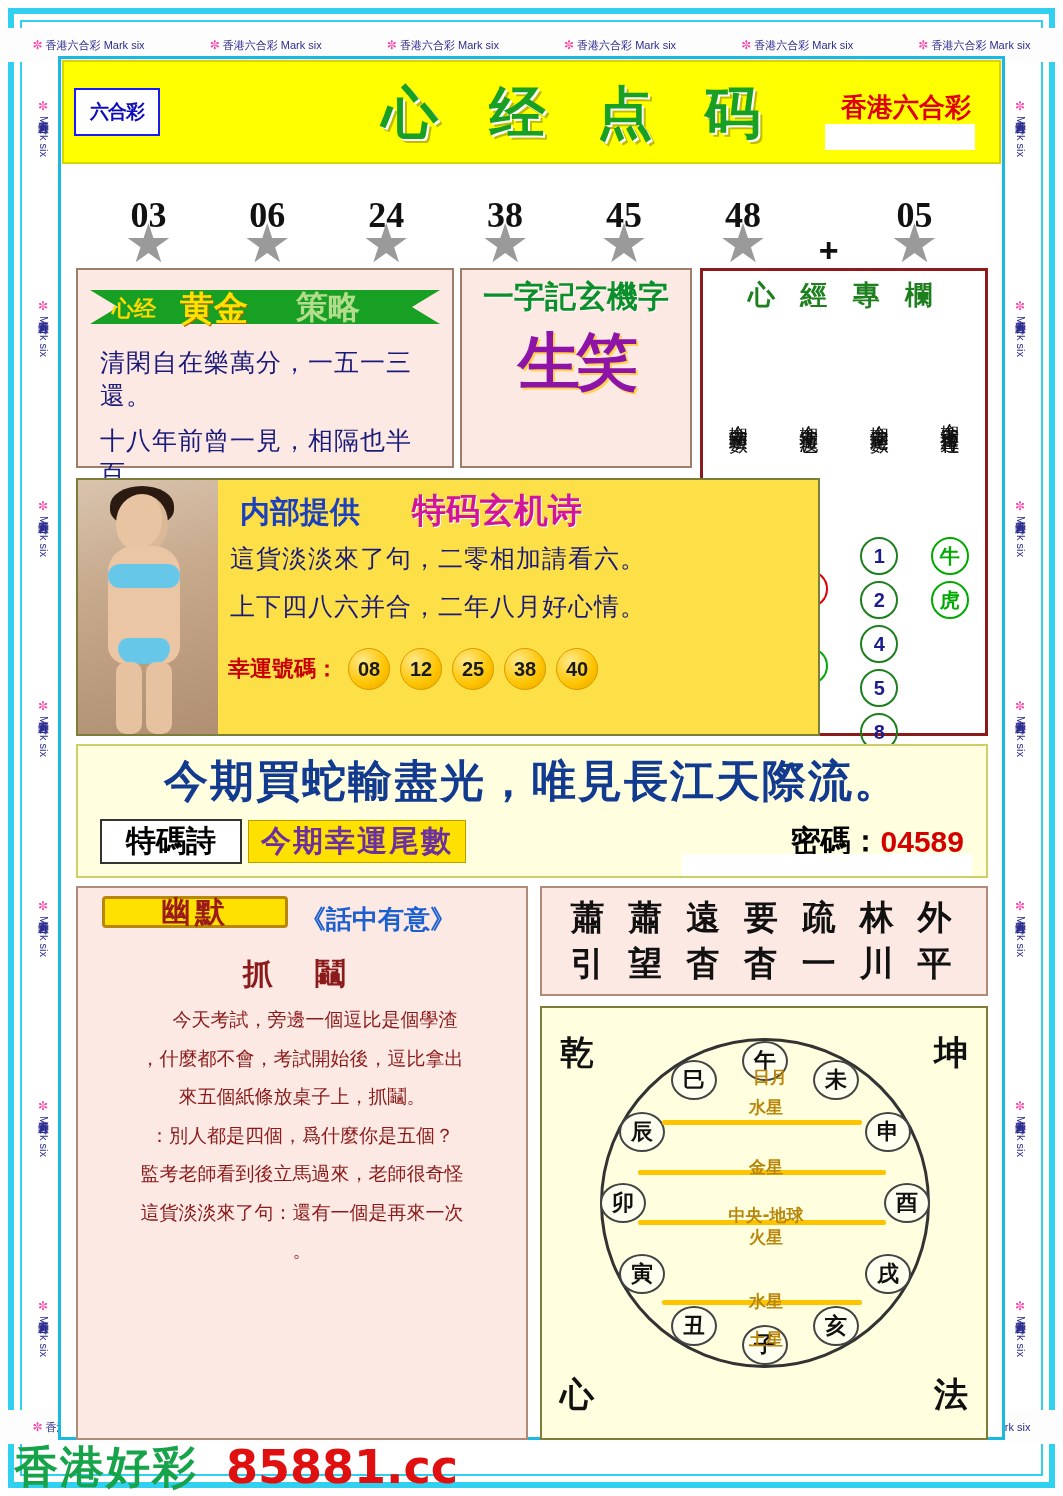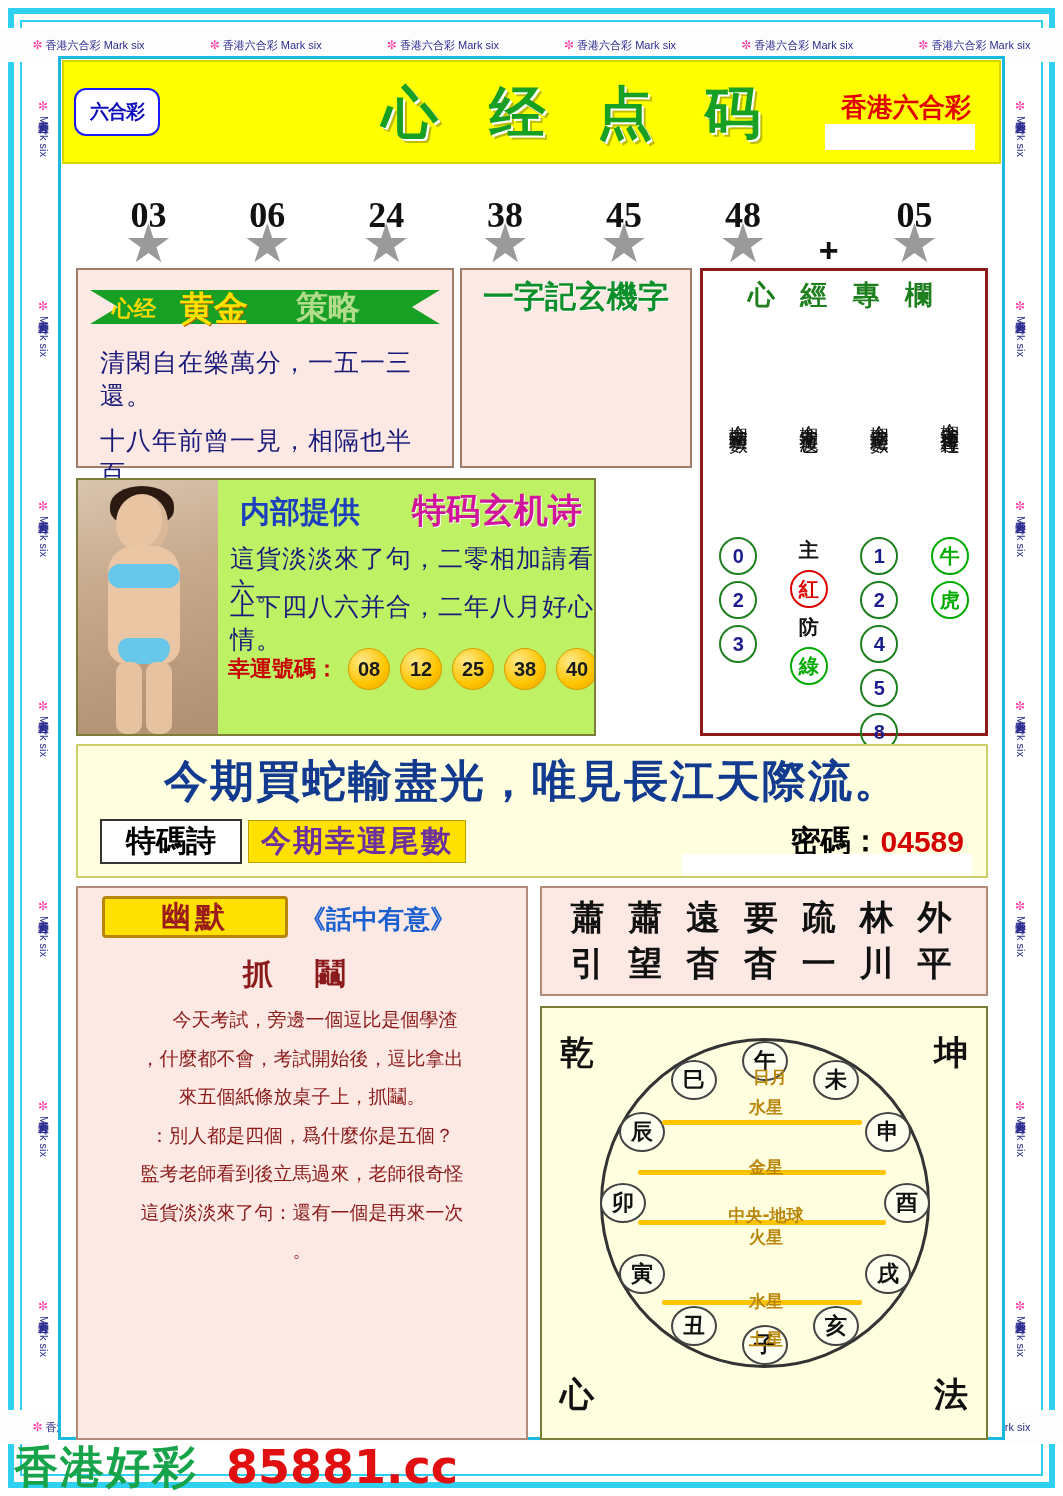--- a/index.html
+++ b/index.html
@@ -51,21 +51,21 @@
     background:#ffffff;
   }
   
   .header {
     position:absolute; left:62px; top:60px; width:939px; height:104px;
     background:#ffff00; border:2px solid #d6d600;
     display:flex; align-items:center;
   }
   .logo-box {
     width:86px; height:48px; margin-left:10px;
-    background:#ffffff; border:2px solid #1a1aff; border-radius:12px;
+    background:#ffffff; border:2px solid #1a1aff; border-radius:0;
     display:flex; align-items:center; justify-content:center;
     font-size:19px; font-weight:bold; color:#0b0bbb; letter-spacing:-1px;
   }
   .issue-wrap {
     position:absolute; left:165px; top:30px; width:120px; text-align:center;
   }
   .hk-emblem {
     width:44px; height:44px; margin:0 auto;
     border-radius:50%; background:#e8262c;
     border:3px solid #ffffff;
@@ -179,22 +179,22 @@
   .circ {
     width:38px; height:38px; border-radius:50%; border:2px solid #1d7f1d;
     margin:6px auto 0; display:flex; align-items:center; justify-content:center;
     font-size:20px; font-weight:bold; color:#1d1d8f;
   }
   .circ.red { border-color:#d00; color:#d00; }
   .circ.green { border-color:#0a0; color:#0a0; }
   .plain { font-size:20px; color:#111; margin-top:6px; font-weight:bold; }
   
   .tema-panel {
-    position:absolute; left:76px; top:478px; width:520px; height:258px;
-    background:#bef264; border:2px solid #7d7d3a;
+    position:absolute; left:76px; top:478px; width:744px; height:258px;
+    background:#fde047; border:2px solid #7d7d3a;
     overflow:hidden;
     padding-left:16px;
   }
   .lady {
     position:absolute; left:0; top:0; width:140px; height:254px;
     background:linear-gradient(165deg,#d9c4ae 0%,#c7a98c 40%,#b08f72 100%);
   }
   .lady .head {
     position:absolute; left:38px; top:14px; width:52px; height:58px;
     border-radius:50% 50% 46% 46%; background:#e8c4a2;
@@ -282,21 +282,21 @@
   .pass-white {
     position:absolute; right:14px; top:108px; width:290px; height:22px; background:#fff;
   }
   
   .humor-panel {
     position:absolute; left:76px; top:886px; width:452px; height:554px;
     background:#fce9e3; border:2px solid #b08b7a;
   }
   .humor-head { position:relative; height:62px; }
   .humor-badge {
-    position:absolute; left:24px; top:8px; width:186px; height:42px;
+    position:absolute; left:24px; top:8px; width:186px; height:32px;
     background:#ffe100; border:3px solid #b8860b; border-radius:4px;
     display:flex; align-items:center; justify-content:center;
     font-size:30px; font-weight:bold; color:#9b1b1b;
     font-family:"DejaVu Sans", sans-serif; letter-spacing:4px;
   }
   .humor-sub {
     position:absolute; left:222px; top:14px;
     font-size:26px; font-weight:bold; color:#1b5fd0;
     font-family:"DejaVu Sans", sans-serif;
   }
@@ -540,20 +540,21 @@
       <div class="txt1">心经</div>
       <div class="txt2">黄金</div>
       <div class="txt3">策略</div>
     </div>
     <div class="gold-line">清閑自在樂萬分，一五一三還。</div>
     <div class="gold-line">十八年前曾一見，相隔也半百。</div>
   </div>
 
   <div class="word-panel">
     <div class="word-title">一字記玄機字</div>
+    <div class="word-big">生笑</div>
   </div>
 
   <div class="col-panel">
     <div class="col-title">心 經 專 欄</div>
     <div class="col-body" id="col-body">
         <div class="vcol">
           <div class="vlabel">今期幸運頭數：</div>
           <div class="circ">0</div>
           <div class="circ">2</div>
           <div class="circ">3</div>

